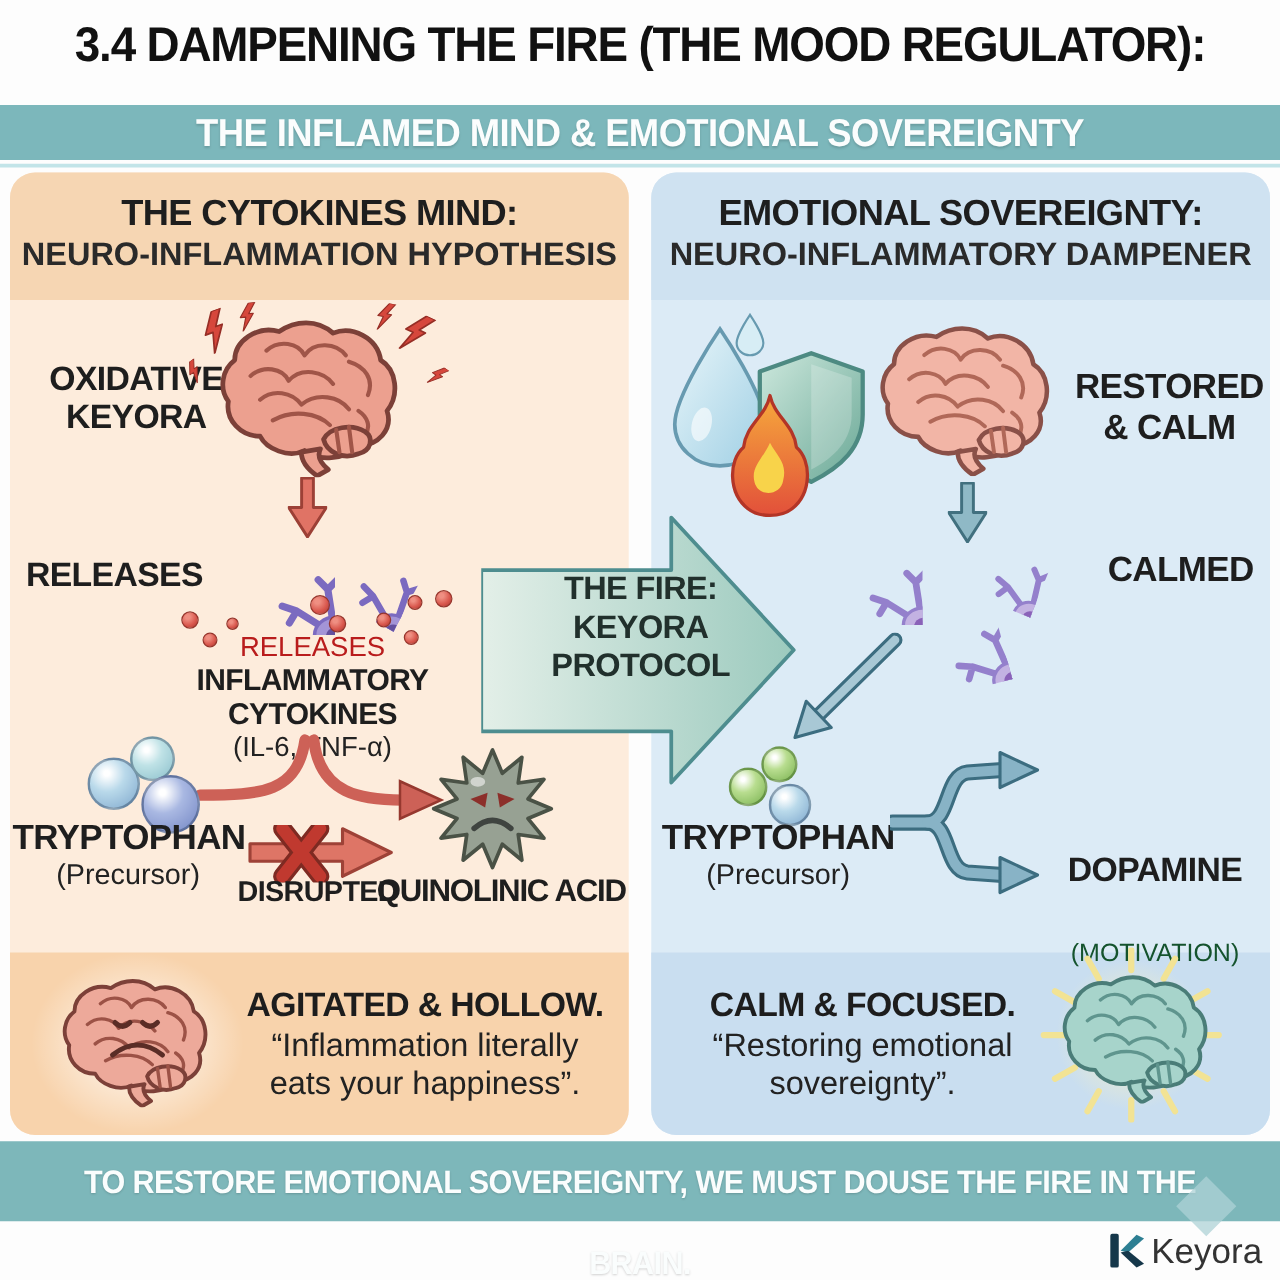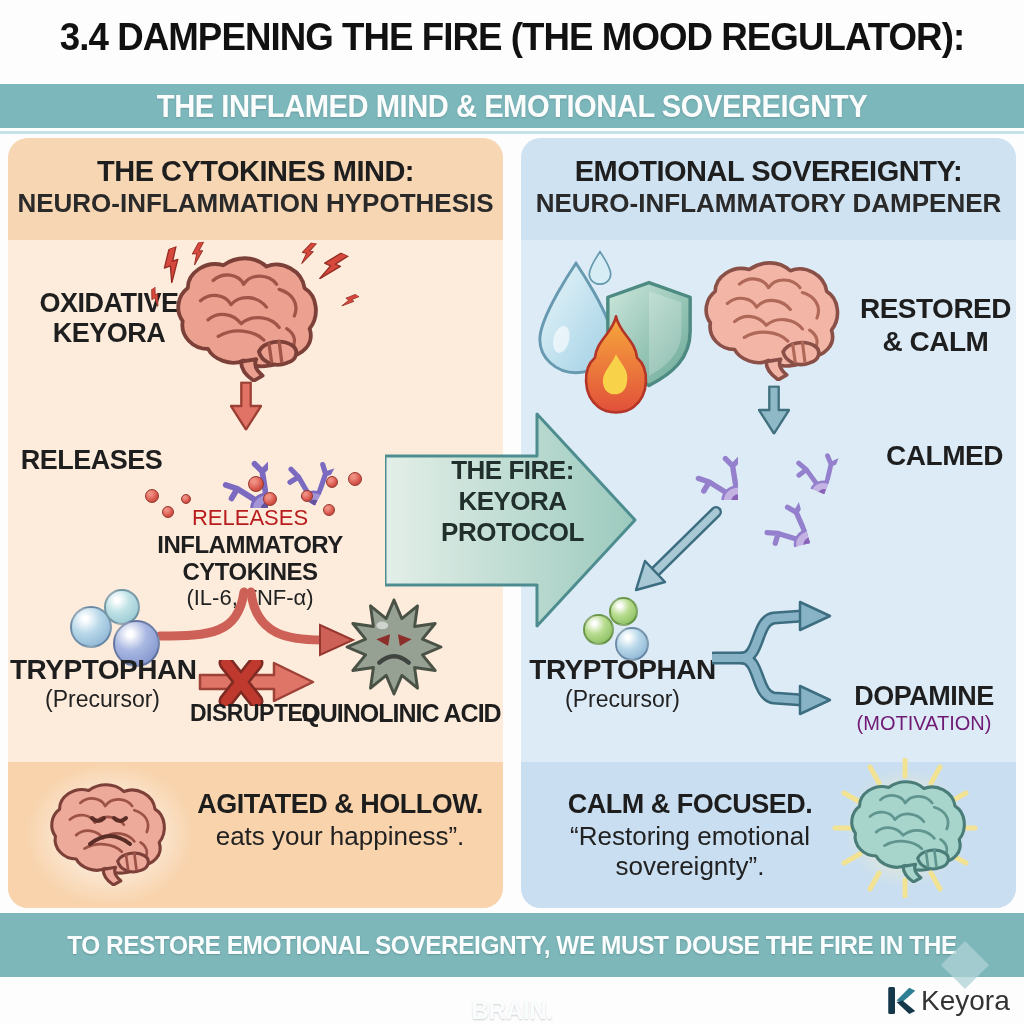--- a/index.html
+++ b/index.html
@@ -229,20 +229,21 @@
 
   <div class="abs whiteglow" style="left:25px;top:762px;width:170px;height:145px;"></div>
   <svg class="abs brain-sad" style="left:45px;top:778px;" width="135" height="108" viewBox="0 0 130 104">
       <use href="#brain"></use>
     </svg>
   <svg class="abs" style="left:80px;top:808px;" width="62" height="46" viewBox="0 0 62 46">
     <path d="M12,10 Q18,16 24,10 M34,10 Q40,16 46,10 M10,36 Q30,20 50,36" fill="none" stroke="#5a2d26" stroke-width="4" stroke-linecap="round"></path>
   </svg>
   <div class="abs ctr" style="left:190px;top:788px;width:300px;">
     <div class="quote-h">AGITATED &amp; HOLLOW.</div>
+    <div class="quote-t">“Inflammation literally</div>
     <div class="quote-t">eats your happiness”.</div>
   </div>
 
   <svg class="abs" style="left:385px;top:408px;z-index:5;" width="265" height="225" viewBox="0 0 265 225">
     <polygon points="0,48 152,48 152,6 250,112 152,218 152,177 0,177" fill="url(#gradArrow)" stroke="#4e8d8f" stroke-width="3" stroke-linejoin="round"></polygon>
   </svg>
   <div class="abs ctr ca-text">
     <div>THE FIRE:</div>
     <div>KEYORA</div>
     <div>PROTOCOL</div>
@@ -305,21 +306,21 @@
     <path d="M2,62 L30,62 C48,62 44,24 62,22 L90,20" fill="none" stroke="#3c6d80" stroke-width="13" stroke-linecap="round"></path>
     <path d="M30,62 C48,62 44,100 62,102 L90,104" fill="none" stroke="#3c6d80" stroke-width="13" stroke-linecap="round"></path>
     <path d="M2,62 L30,62 C48,62 44,24 62,22 L90,20" fill="none" stroke="#88b3c6" stroke-width="8" stroke-linecap="round"></path>
     <path d="M30,62 C48,62 44,100 62,102 L90,104" fill="none" stroke="#88b3c6" stroke-width="8" stroke-linecap="round"></path>
     <polygon points="88,6 118,20 88,34" fill="#88b3c6" stroke="#3c6d80" stroke-width="2.5" stroke-linejoin="round"></polygon>
     <polygon points="88,90 118,104 88,118" fill="#88b3c6" stroke="#3c6d80" stroke-width="2.5" stroke-linejoin="round"></polygon>
   </svg>
 
   <div class="abs ctr" style="left:833px;top:682px;width:182px;">
     <div class="hd" style="font-size:27px;line-height:29px;">DOPAMINE</div>
-    <div style="font-size:20px;line-height:25px;color:#701a75;">(MOTIVATION)</div>
+    <div style="font-size:20px;line-height:25px;color:#14532d;margin-top:40px;">(MOTIVATION)</div>
   </div>
 
   <div class="abs ctr" style="left:530px;top:788px;width:320px;">
     <div class="quote-h">CALM &amp; FOCUSED.</div>
     <div class="quote-t">“Restoring emotional</div>
     <div class="quote-t">sovereignty”.</div>
   </div>
   <svg class="abs" style="left:820px;top:758px;" width="170" height="140" viewBox="0 0 170 140">
     <circle cx="85" cy="70" r="60" fill="url(#gradGlow)"></circle>
     <g stroke="#f2e394" stroke-width="5" stroke-linecap="round">

